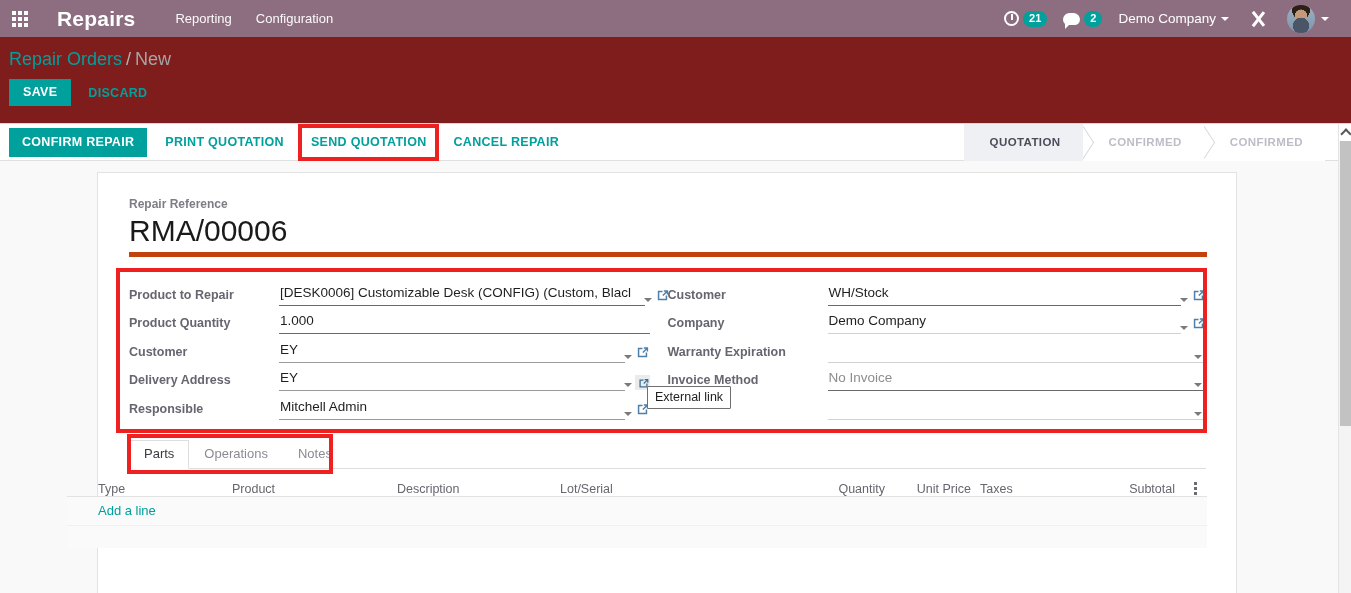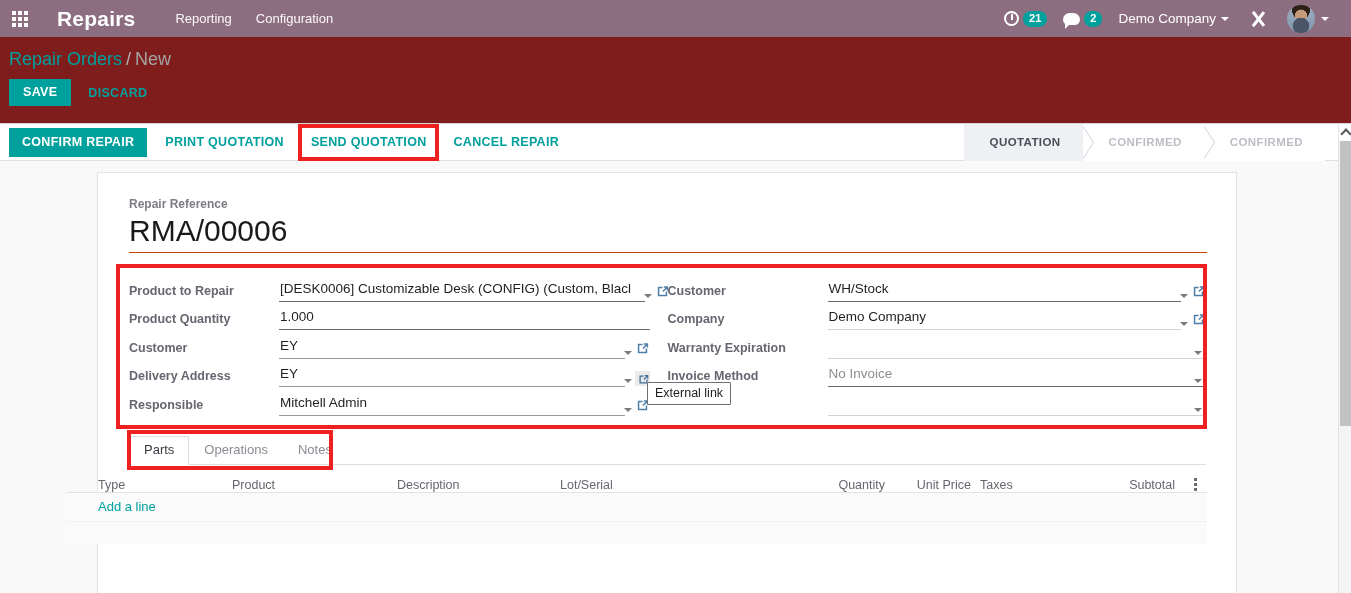--- a/index.html
+++ b/index.html
@@ -189,21 +189,21 @@
     border-bottom: none;
   }
   .sheet-inner { padding: 24px 30px 0 31px; }
 
   .field-title-label {
     font-size: 12px; font-weight: bold; color: #7d7d86;
     margin-bottom: 1px;
   }
   .field-title-value {
     font-size: 30px; color: #1a1a1a; line-height: 38px;
-    border-bottom: 1px solid #c2410c;
+    border-bottom: 5px solid #c2410c;
     width: 1078px; padding-bottom: 2px;
   }
 
   
   .group-wrap { position: relative; margin-top: 22px; }
   .hl-box-fields {
     position: absolute; left: -13px; top: -11px;
     width: 1091px; height: 165px;
     border: 4px solid #ee2020;
     pointer-events: none; z-index: 5;

